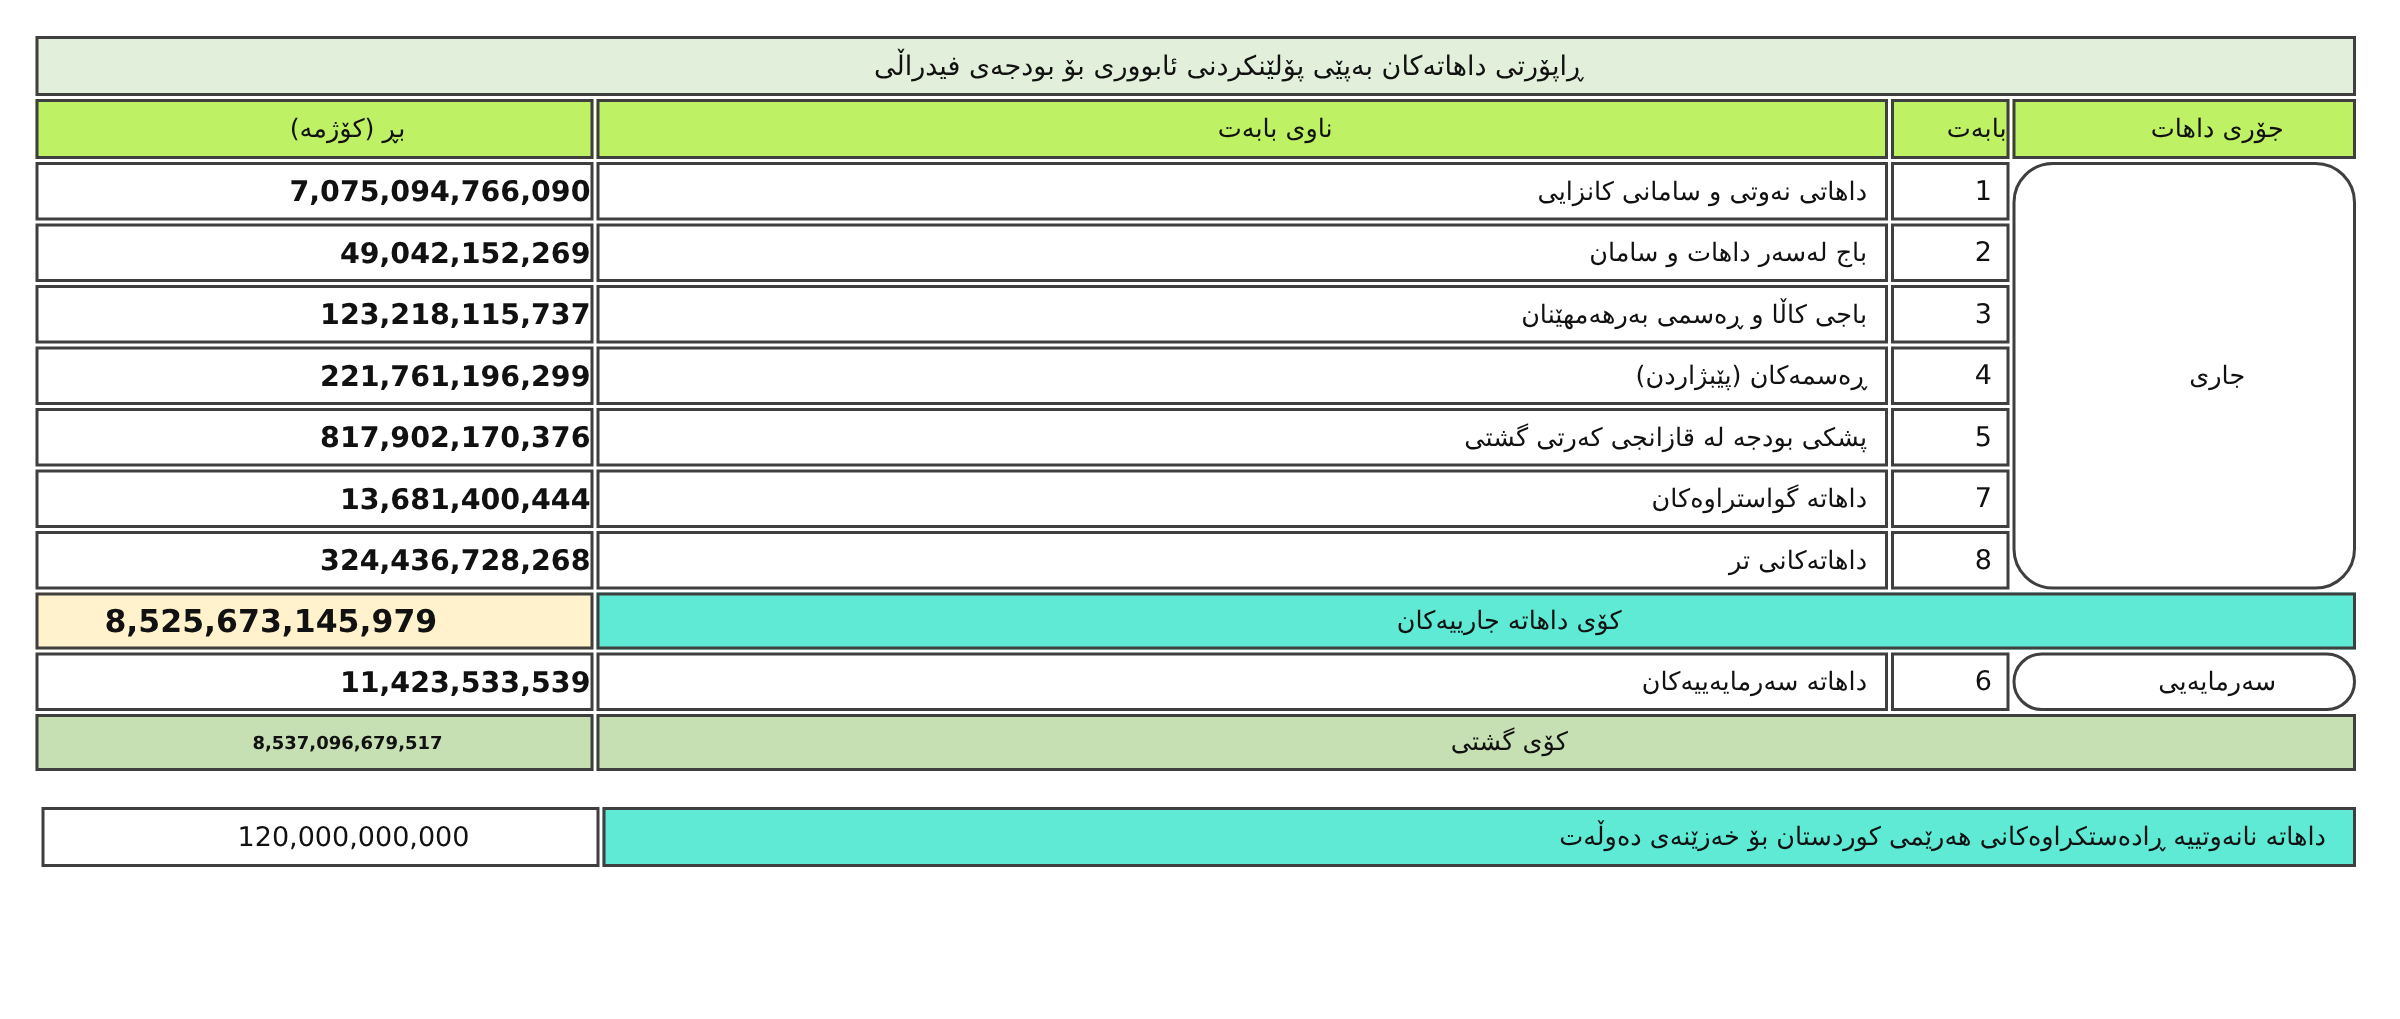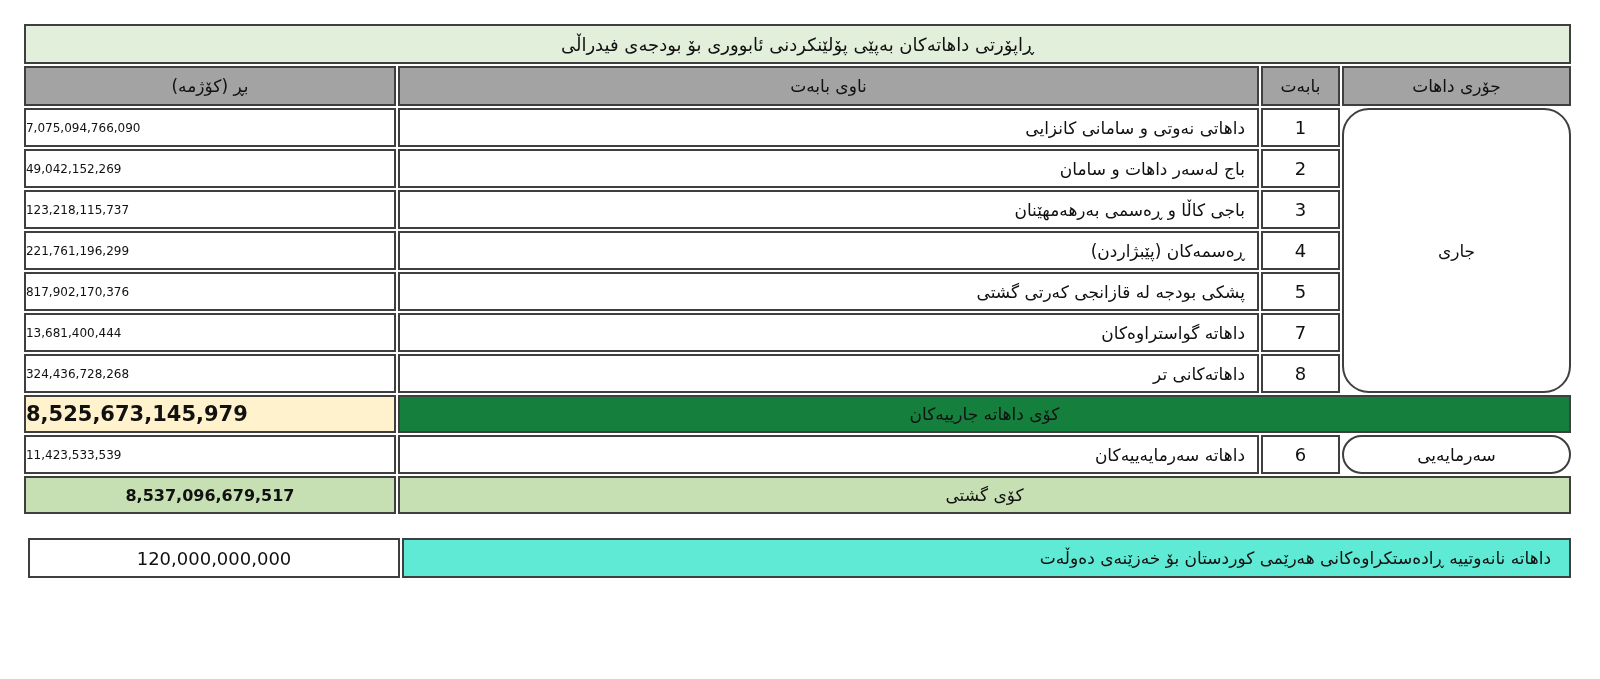--- a/index.html
+++ b/index.html
@@ -26,48 +26,49 @@
     width: 1547px;
     background: #ffffff;
   }
   td {
     border: 2px solid #3f3f3f;
     vertical-align: middle;
     overflow: hidden;
     white-space: nowrap;
     background: #ffffff;
     font-size: 17px;
+    padding-left: 44px;
   }
   
   col.c-type    { width: 229px; }
   col.c-number  { width: 79px; }
   col.c-subject { width: 861px; }
   col.c-amount  { width: 372px; }
 
   td.title-cell {
     background: #e2efda;
     text-align: center;
     height: 40px;
     font-size: 18px;
   }
   td.header-cell {
-    background: #a3a3a3;
+    background: #bef264;
     text-align: center;
     height: 40px;
   }
   td.cell-number  { text-align: center; height: 39px; font-size: 18px; }
   td.cell-subject { text-align: right; padding-right: 12px; height: 39px; }
-  td.cell-amount  { text-align: left; height: 39px; font-size: 12px; }
+  td.cell-amount  { text-align: right; height: 39px; font-size: 19px; font-weight: bold; }
   td.cell-type    { text-align: center; border-radius: 27px; }
 
-  td.subtotal-label { background: #15803d; text-align: center; height: 38px; }
+  td.subtotal-label { background: #5eead4; text-align: center; height: 38px; }
   td.subtotal-amount { background: #fff2cc; text-align: left; font-weight: bold; font-size: 21px; height: 38px; }
 
   td.total-label { background: #c6e0b4; text-align: center; height: 38px; }
-  td.total-amount { background: #c6e0b4; text-align: center; font-weight: bold; font-size: 16px; height: 38px; }
+  td.total-amount { background: #c6e0b4; text-align: center; font-weight: bold; font-size: 12px; height: 38px; }
 
   table.footer-table { margin-top: 20px; }
   td.footer-note {
     background: #5eead4;
     padding-right: 18px;
     height: 40px;
   }
   td.footer-amount {
     background: #ffffff;
     text-align: center;

